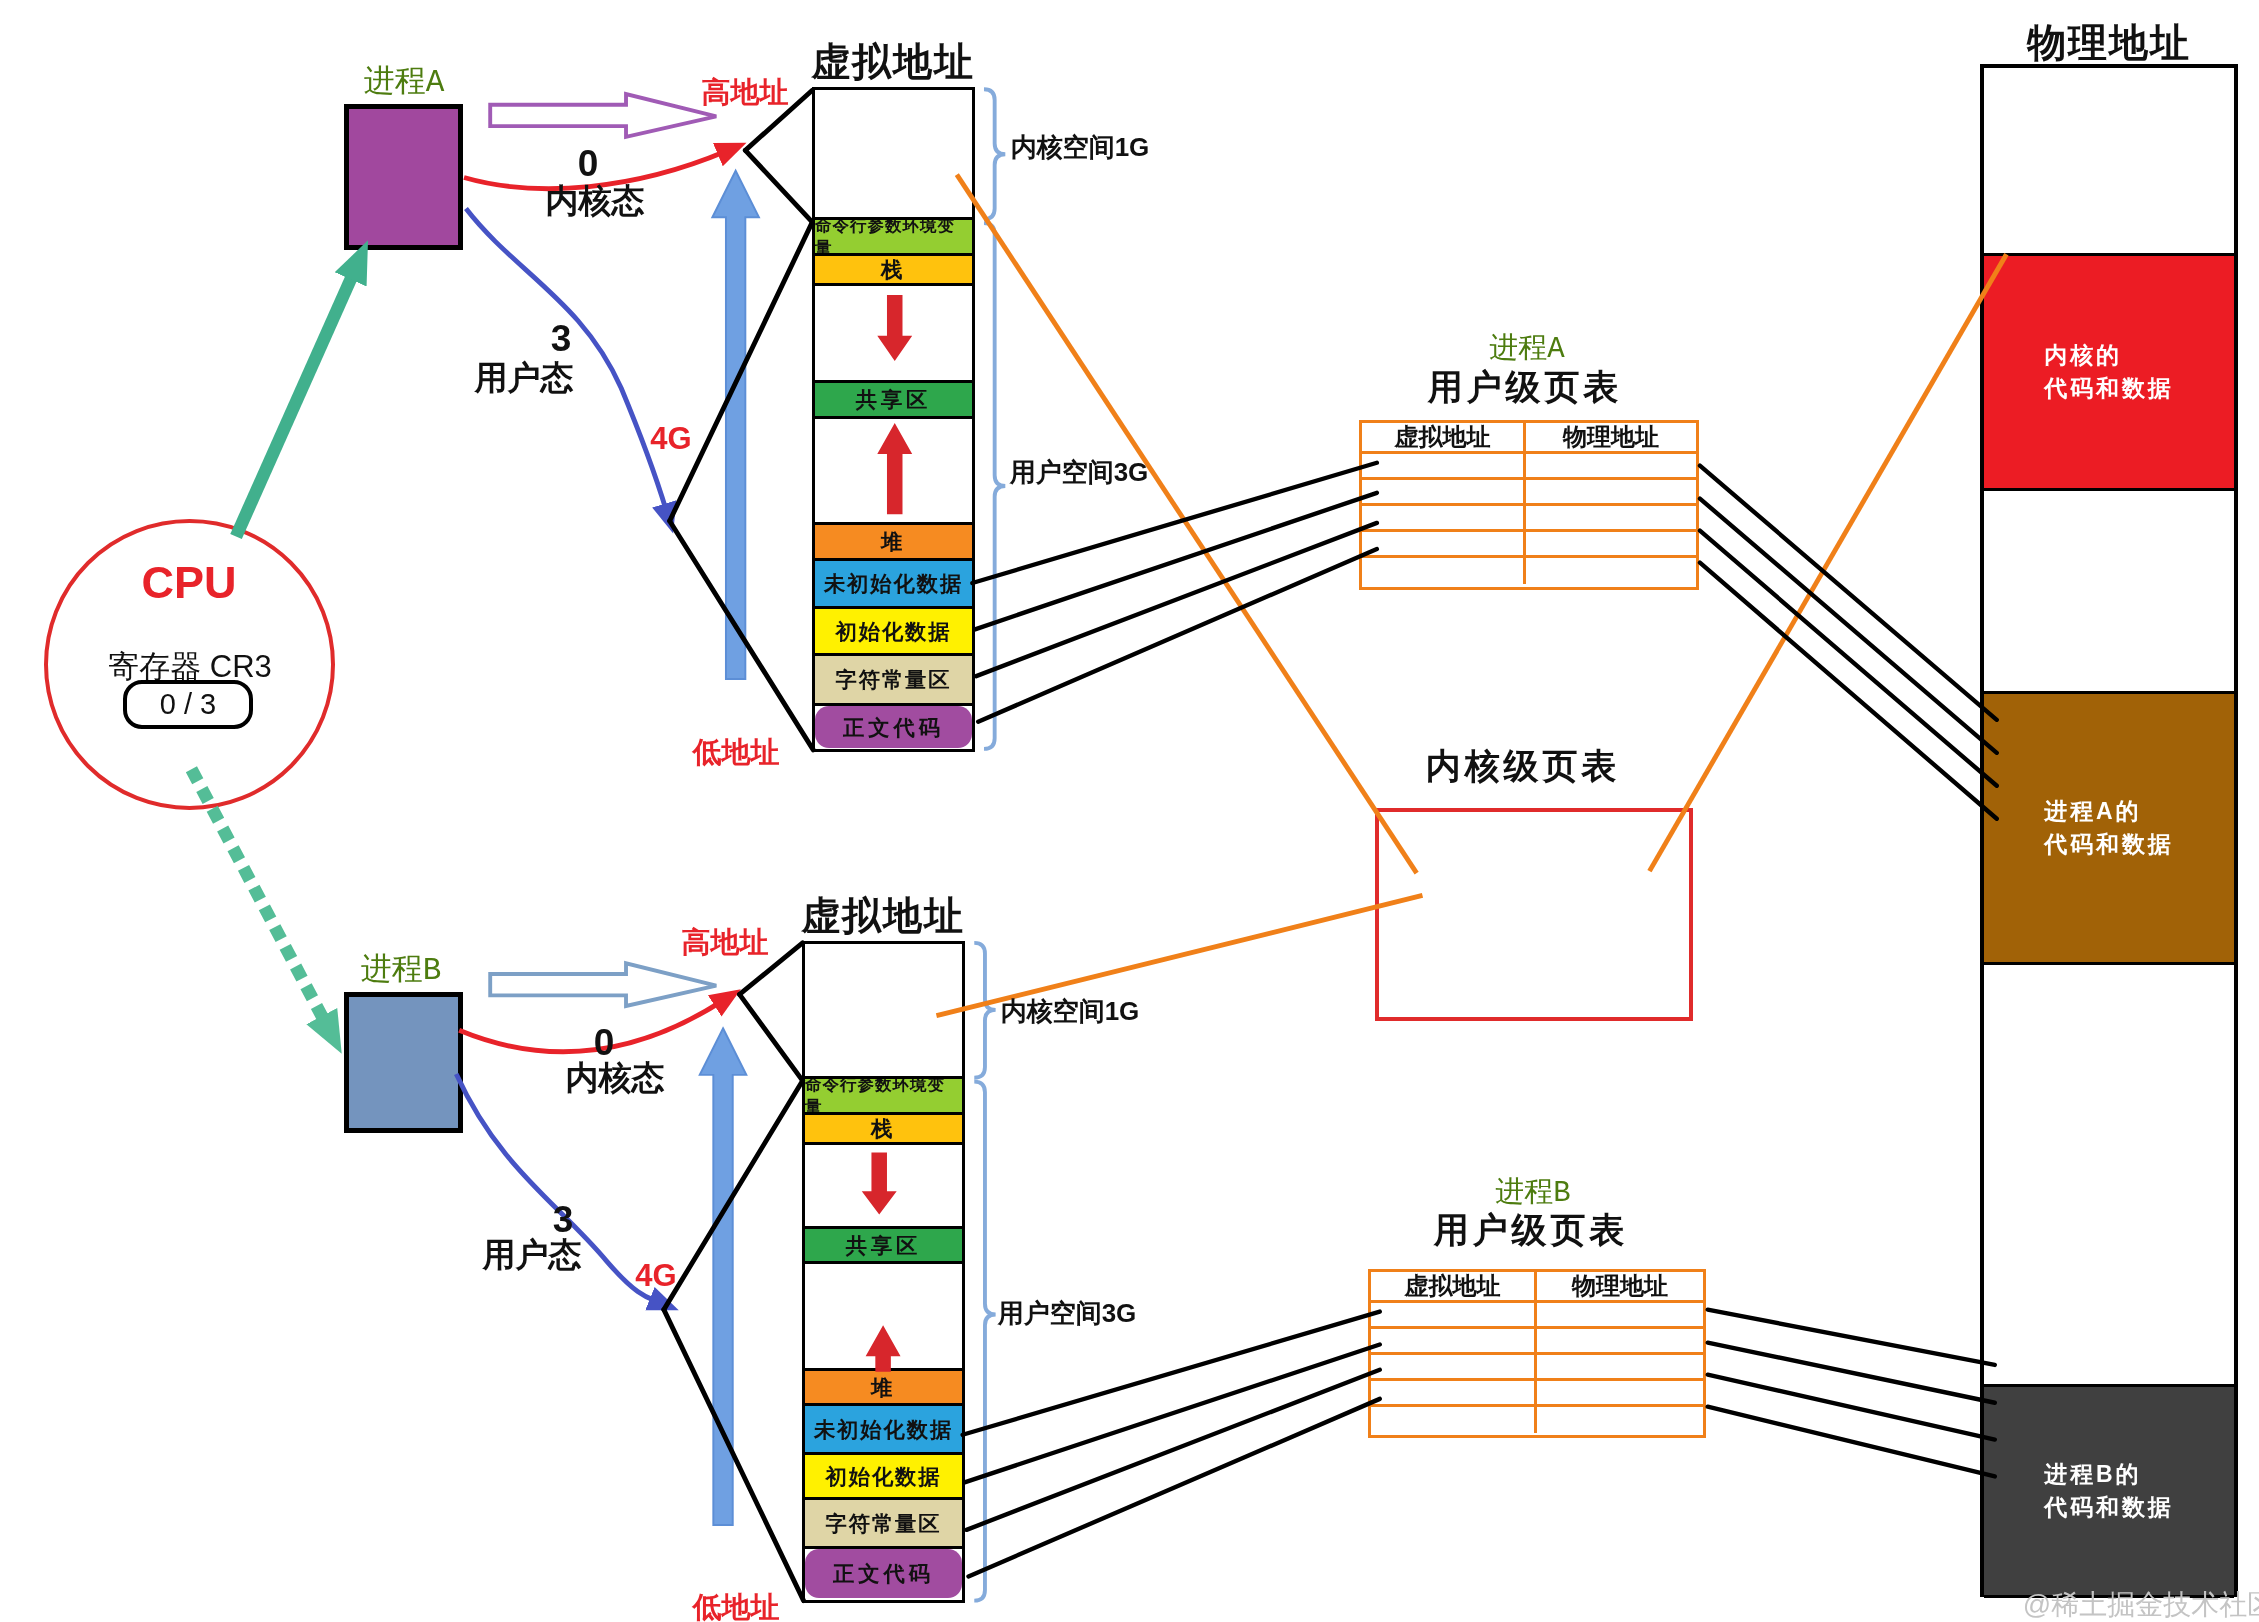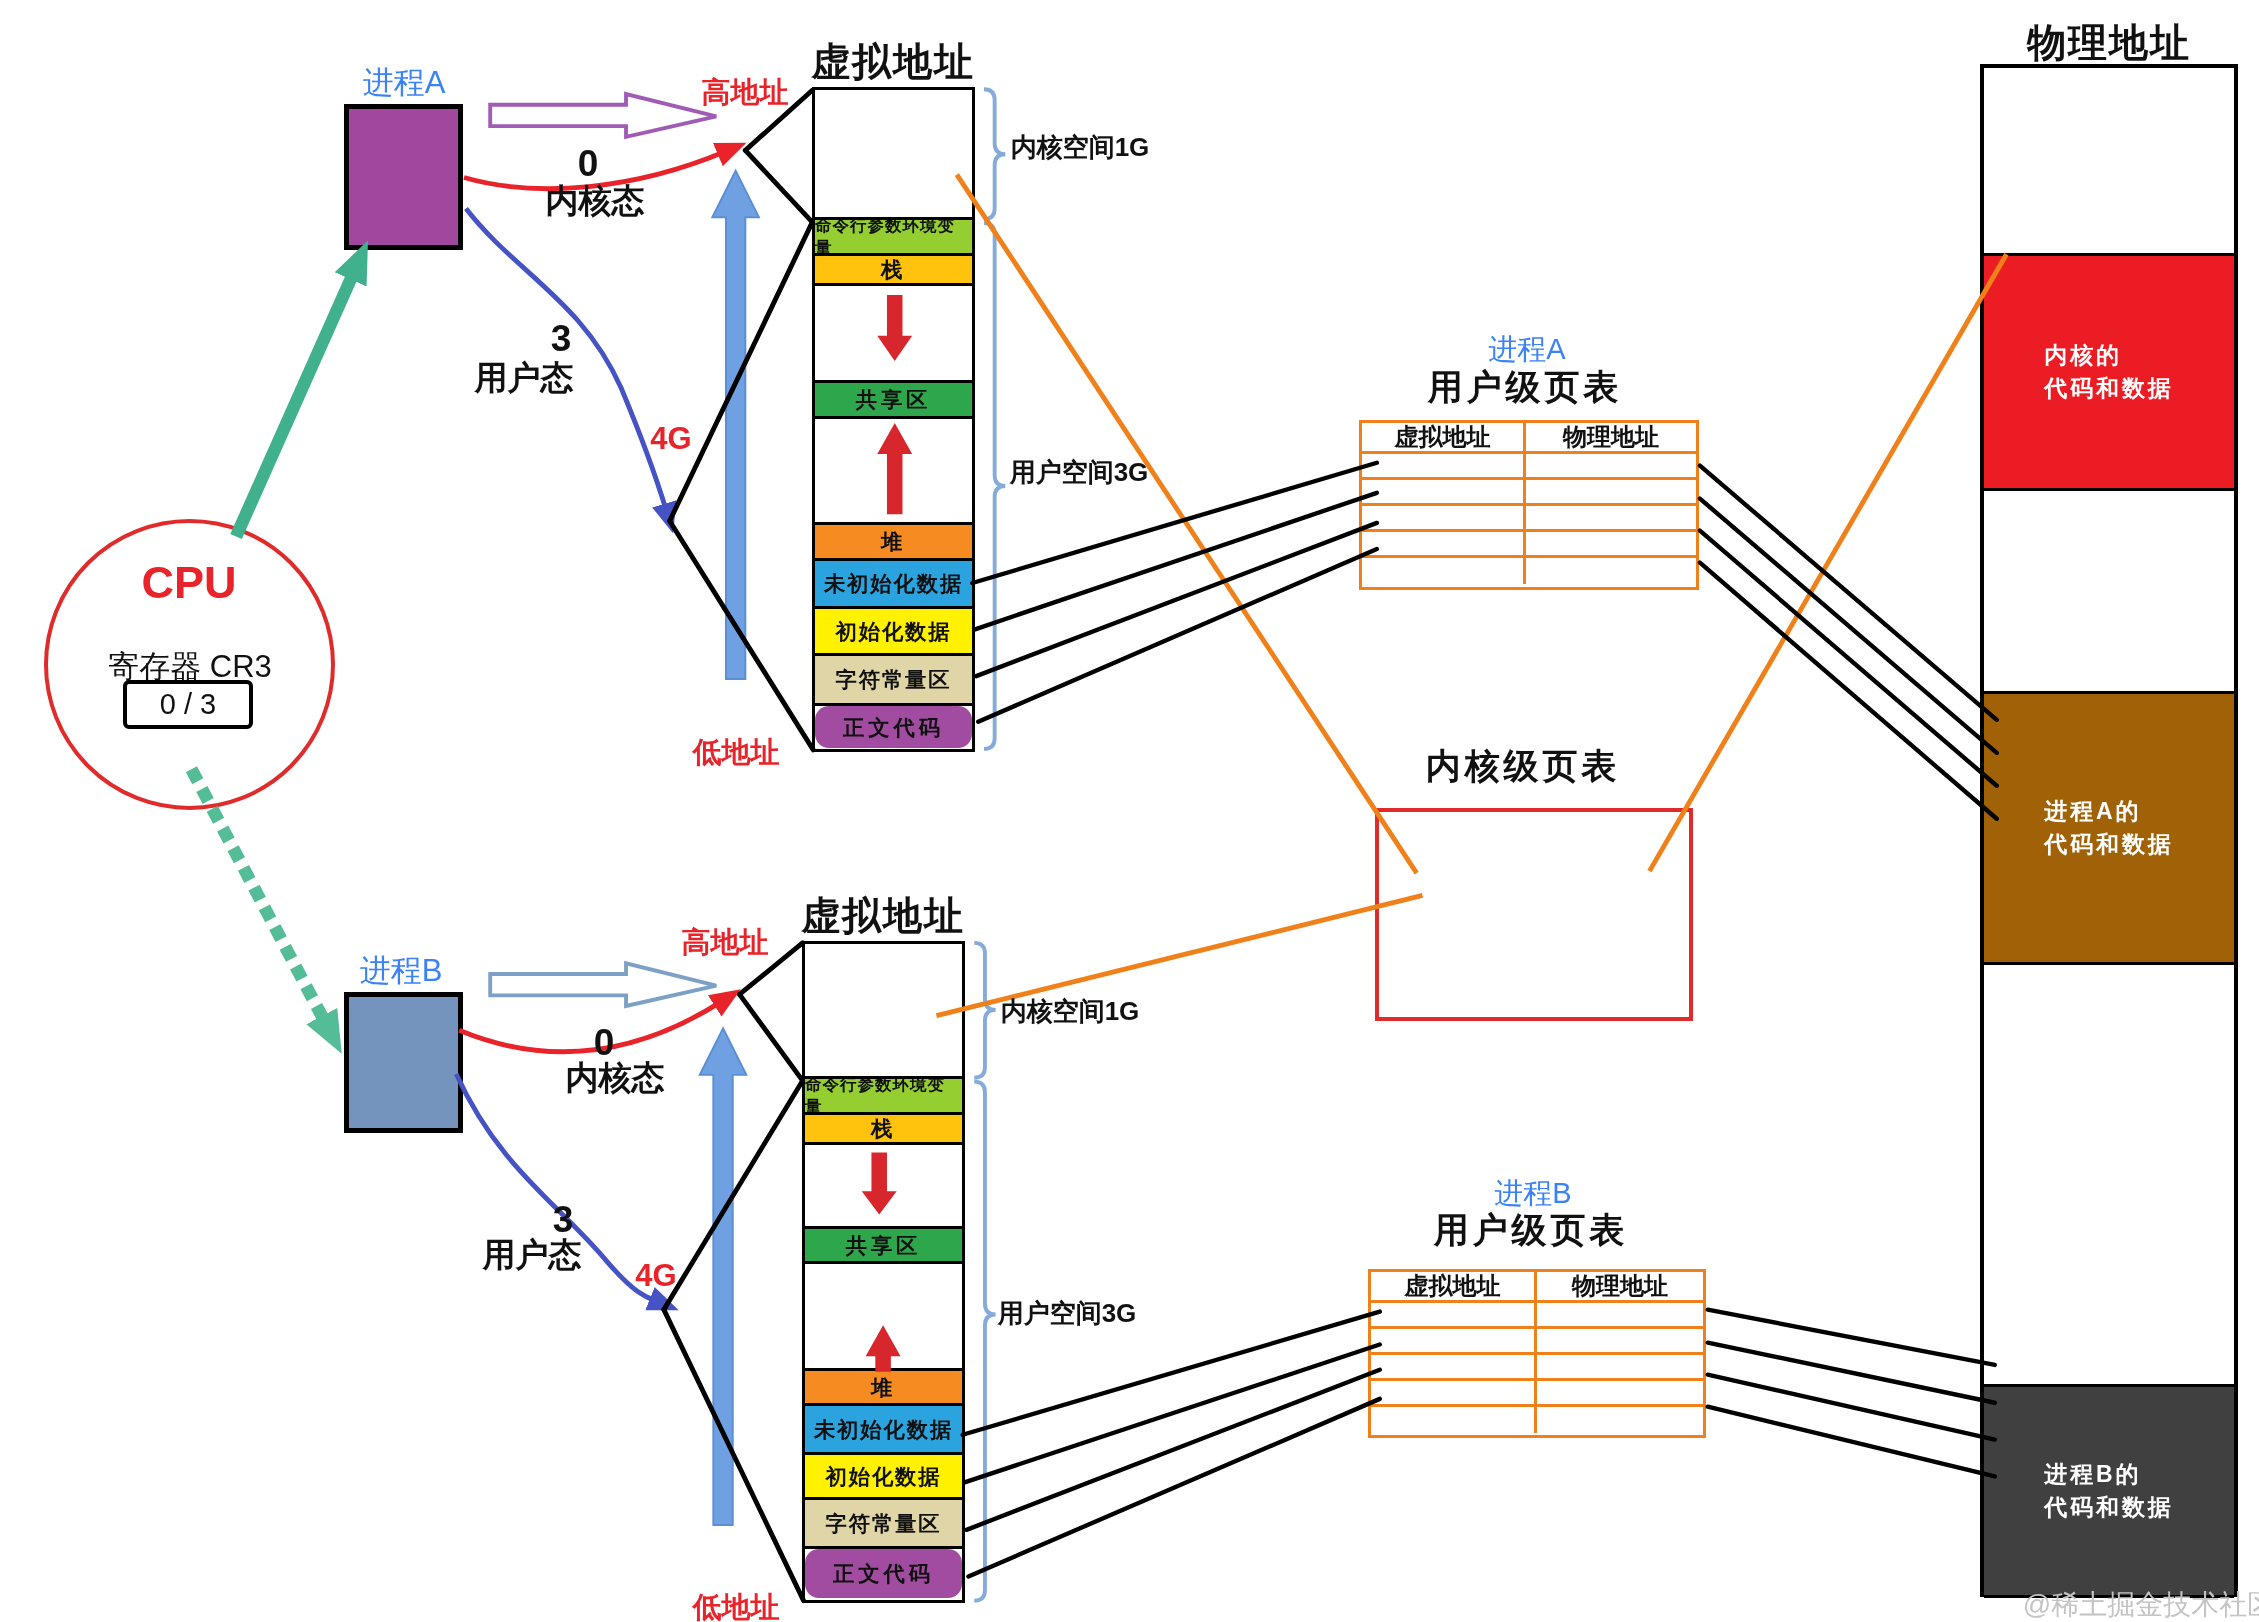--- a/index.html
+++ b/index.html
@@ -3,21 +3,21 @@
 <meta charset="utf-8">
 <style>
   html,body{margin:0;padding:0;background:#fff;}
   body{width:2259px;height:1622px;position:relative;overflow:hidden;
        font-family:"Liberation Sans",sans-serif;}
   
   .lbl{position:absolute;transform:translate(-50%,-50%);white-space:nowrap;
        color:#111;z-index:60;line-height:1.1;}
   .bold{font-weight:bold;}
   .red{color:#E8232A;text-align:right;}
-  .blue{color:#3b82f6;}
+  .blue{color:#4d7c0f;font-family:Liberation Mono, monospace;}
   .gray{color:#C4C4C4;}
   
   .vcol{position:absolute;border:3.9px solid #000;box-sizing:border-box;
         background:#fff;z-index:10;}
   .seg{border-bottom:3.9px solid #000;box-sizing:border-box;display:flex;
        align-items:center;justify-content:center;overflow:hidden;}
   .seg:last-child{border-bottom:none;border-radius:14px;}
   .seglbl{font-weight:bold;font-size:21.3px;letter-spacing:3.9px;color:#111;}
   .seglbl.long{font-size:16.5px;letter-spacing:1px;}
   .blocklbl{color:#fff;font-weight:bold;font-size:23px;letter-spacing:2.9px;
@@ -32,21 +32,21 @@
            display:flex;align-items:center;justify-content:center;}
   .pt-cell:last-child{border-right:none;flex:1;}
   .pt-head .pt-cell{font-weight:bold;font-size:24px;color:#111;}
   
   .procbox{position:absolute;border:5.8px solid #000;box-sizing:border-box;z-index:10;}
   .kernelpt{position:absolute;border:4.9px solid #E02B2B;box-sizing:border-box;
             background:#fff;z-index:10;}
   .cpucircle{position:absolute;left:44px;top:519px;width:291px;height:291px;
              border:4.9px solid #E02B2B;border-radius:50%;box-sizing:border-box;z-index:10;}
   .cr3box{position:absolute;left:123px;top:680px;width:130px;height:49px;
-          border:4.9px solid #000;border-radius:6px;box-sizing:border-box;
+          border:4.9px solid #000;border-radius:19px;box-sizing:border-box;
           display:flex;align-items:center;justify-content:center;
           font-size:29px;color:#111;z-index:60;}
   svg.overlay{position:absolute;left:0;top:0;z-index:50;pointer-events:none;}
 </style>
 </head>
 <body>
 
 <div class="cpucircle"></div>
 <div class="lbl bold red" style="left:189px;top:583px;font-size:45px;">CPU</div>
 <div class="lbl" style="left:190px;top:667px;font-size:31px;">寄存器 CR3</div>

